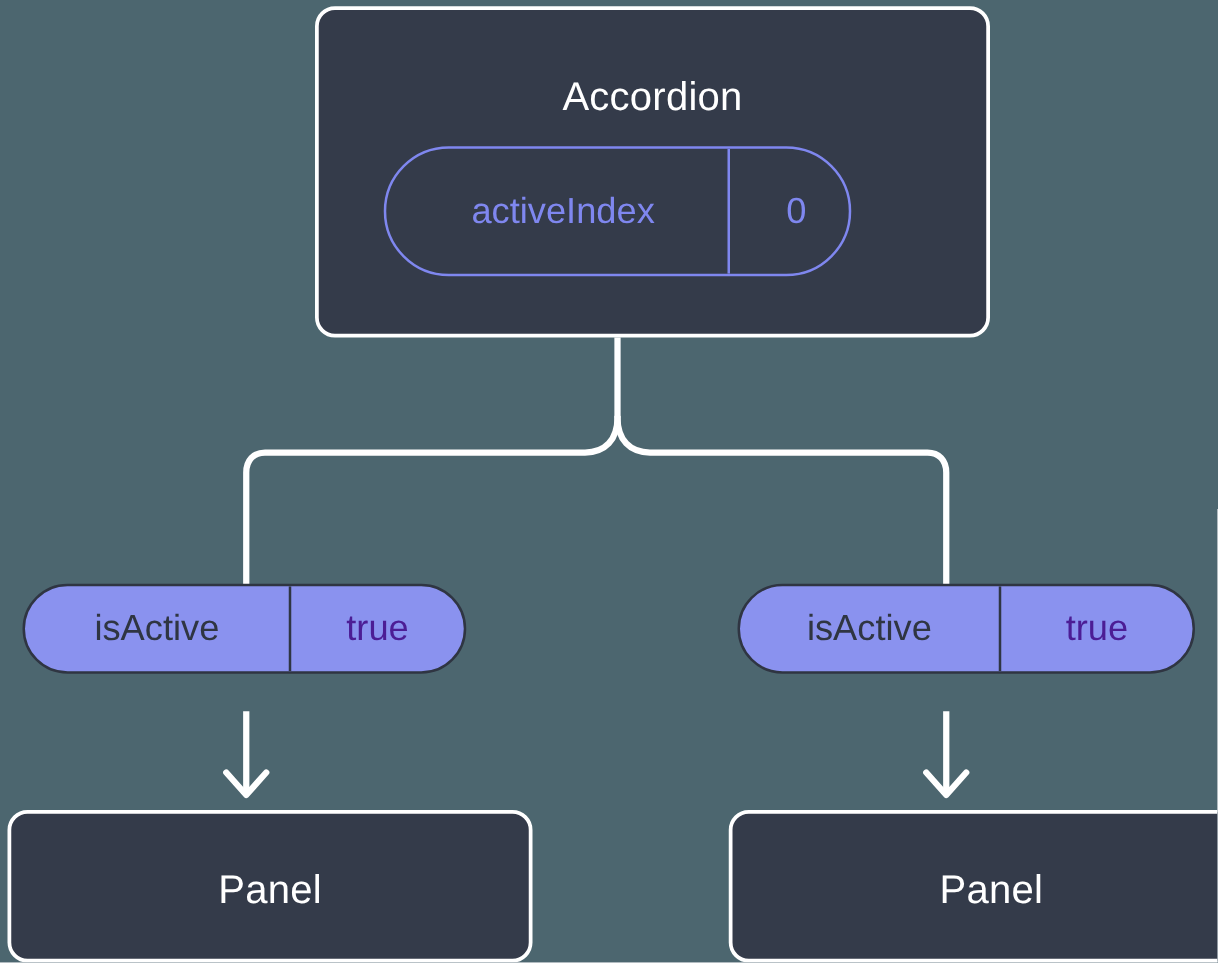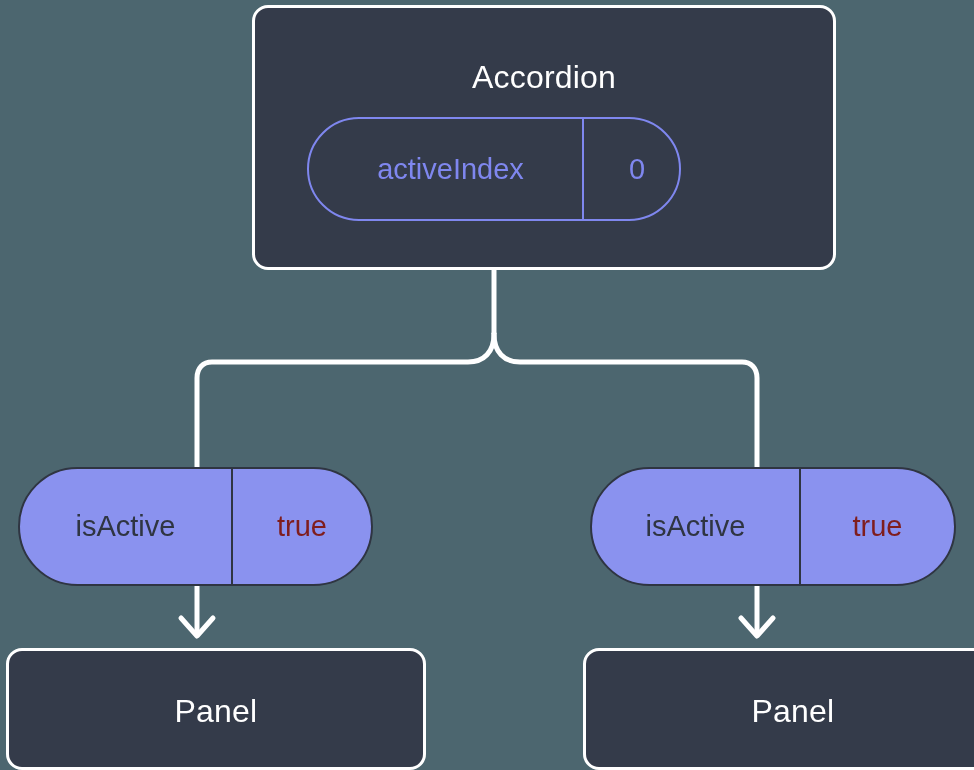--- a/index.html
+++ b/index.html
@@ -43,21 +43,21 @@
     color: #ffffff;
     font-size: 32px;
     font-weight: 400;
     letter-spacing: 0.2px;
   }
 
   
   #accordion-box {
     left: 252px;
     top: 5px;
-    width: 584px;
+    width: 540px;
     height: 265px;
   }
   #accordion-box .node-title { top: 51px; }
 
   
   .panel-box {
     top: 648px;
     width: 420px;
     height: 122px;
   }
@@ -102,29 +102,29 @@
     padding-left: 10px;
   }
   #activeindex-pill .pill-val {
     flex: 1 1 auto;
     color: #7f87ef;
   }
 
   
   .pill-filled {
     top: 467px;
-    height: 119px;
+    height: 72px;
     background: #8a92ef;
     border: 2px solid #2f3542;
   }
   .pill-filled .pill-key {
     color: #2f3542;
   }
   .pill-filled .pill-val {
-    color: #7f1d1d;
+    color: #4c1d95;
   }
   #isactive-left-pill {
     left: 18px;
     width: 355px;
   }
   #isactive-left-pill .pill-key {
     flex: 0 0 213px;
     border-right: 2px solid #2f3542;
   }
   #isactive-left-pill .pill-val { flex: 1 1 auto; }

